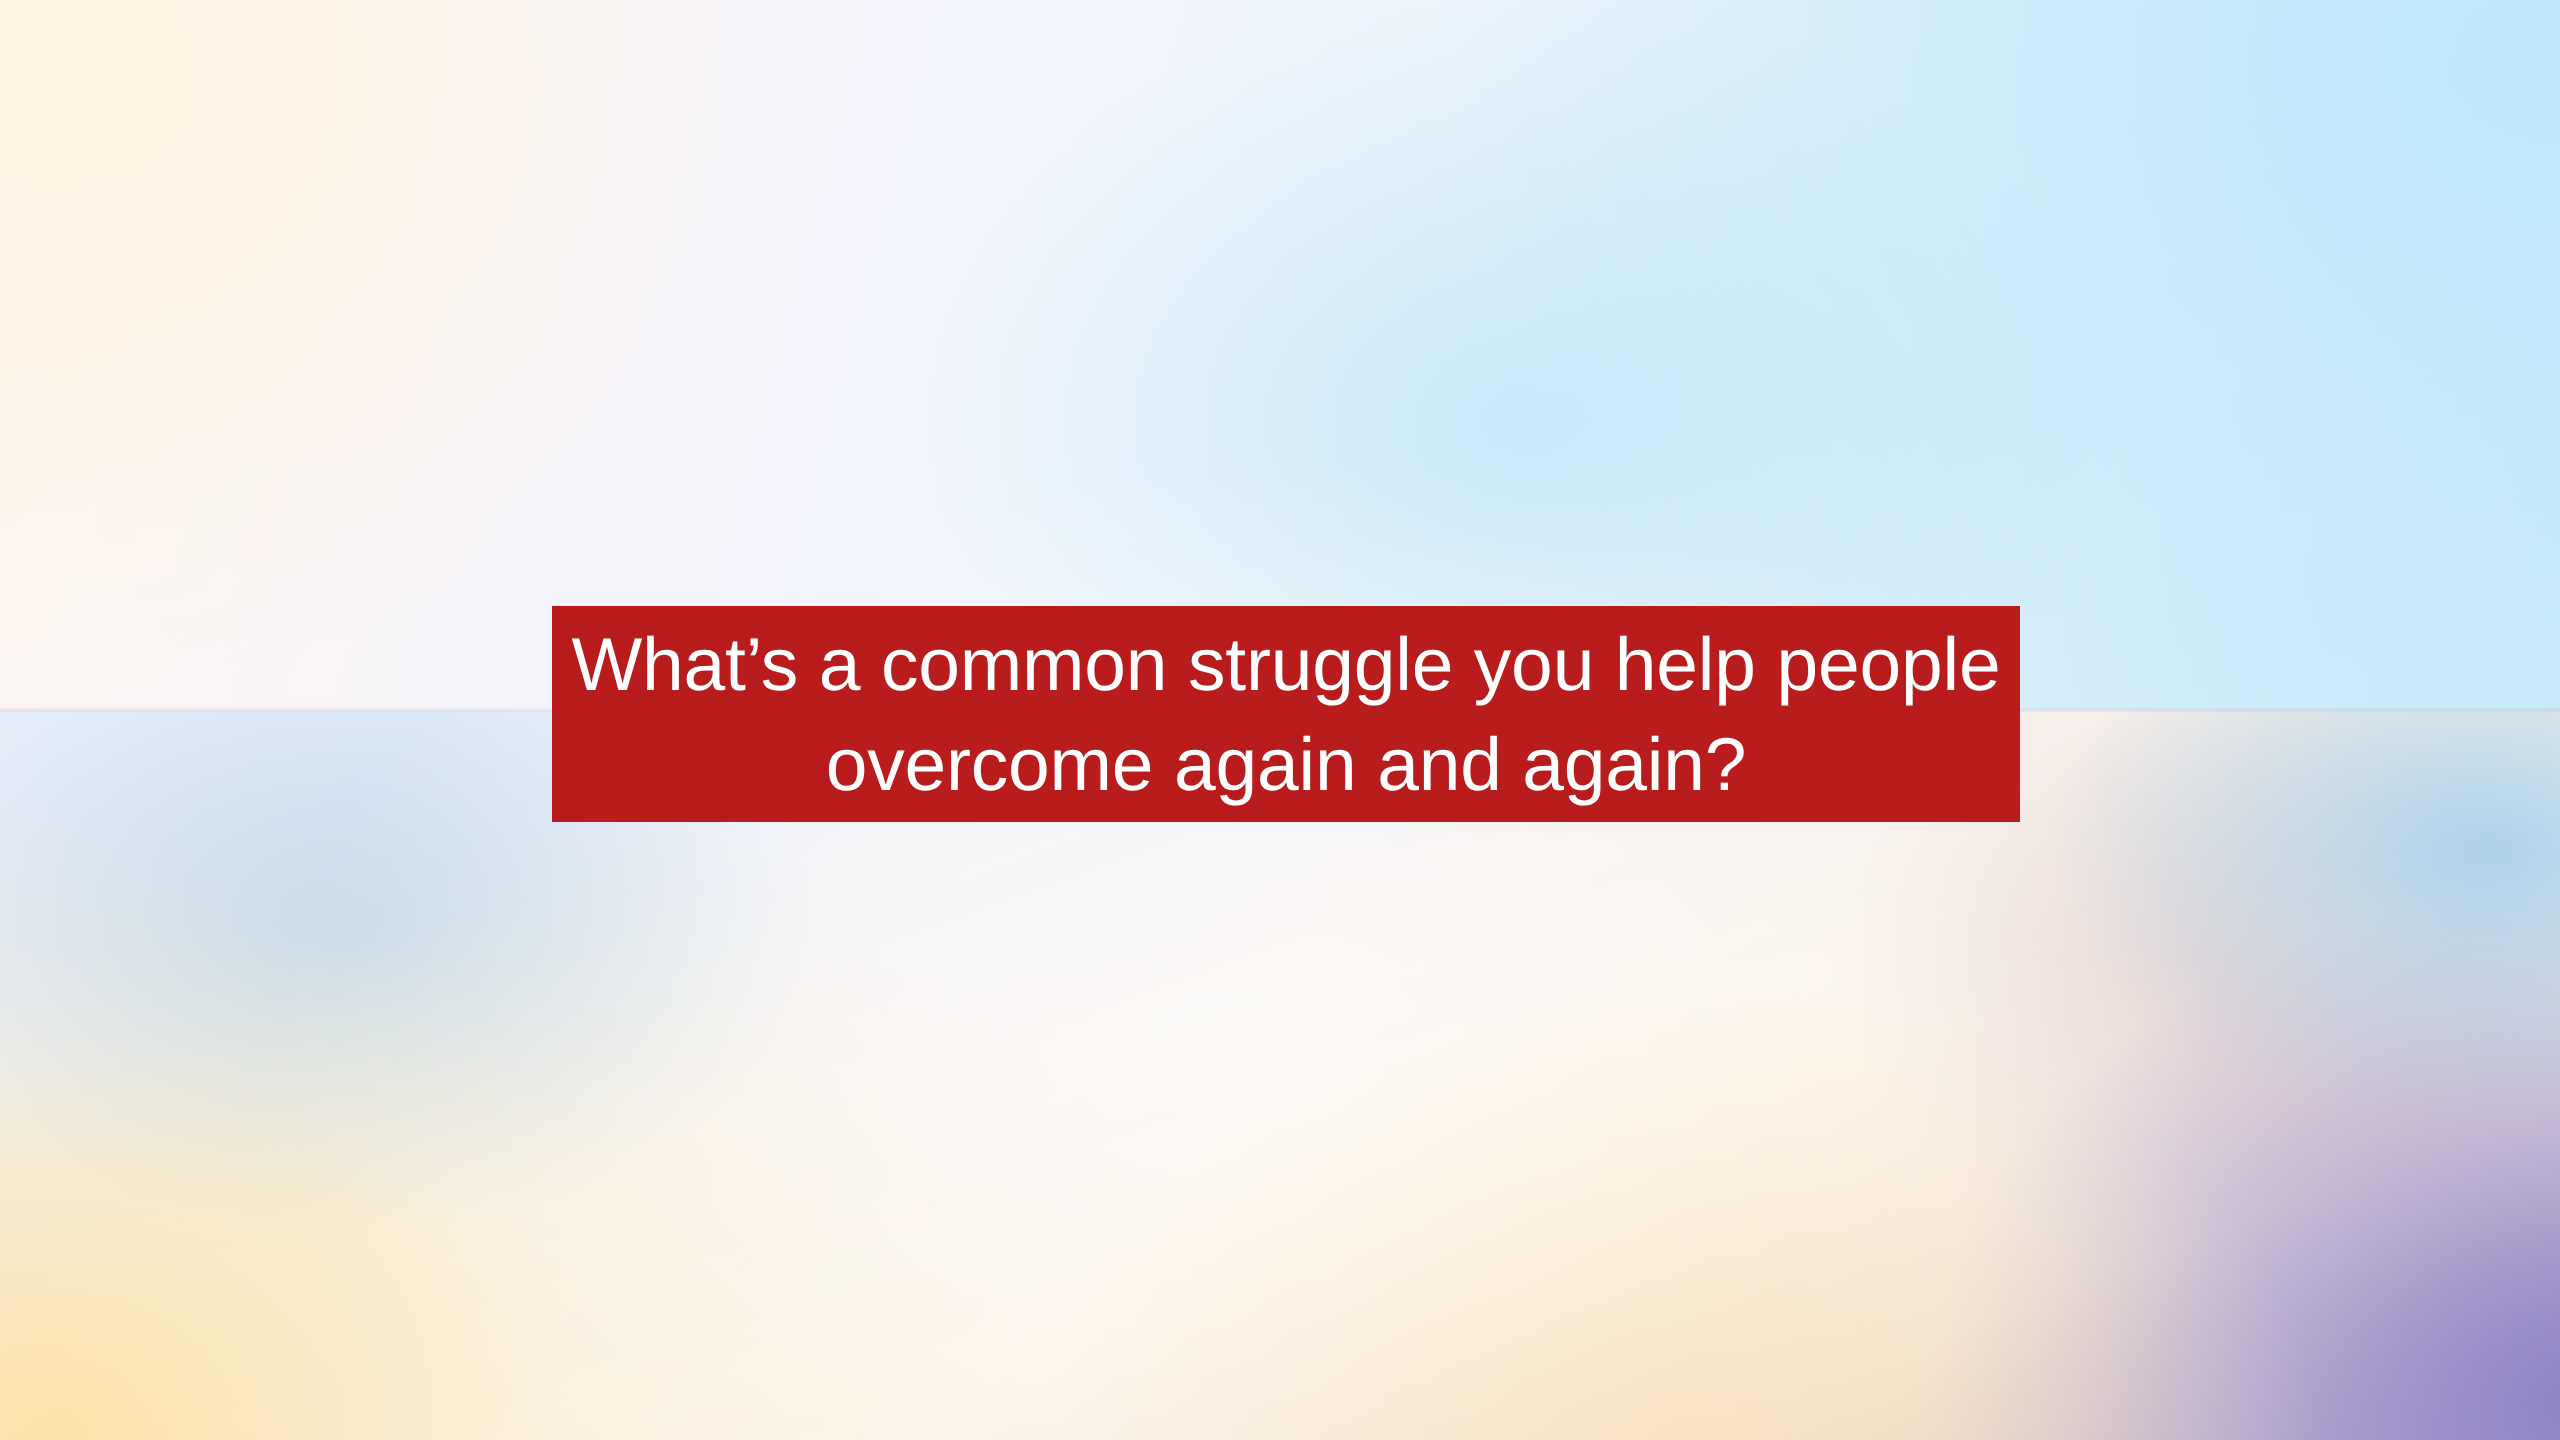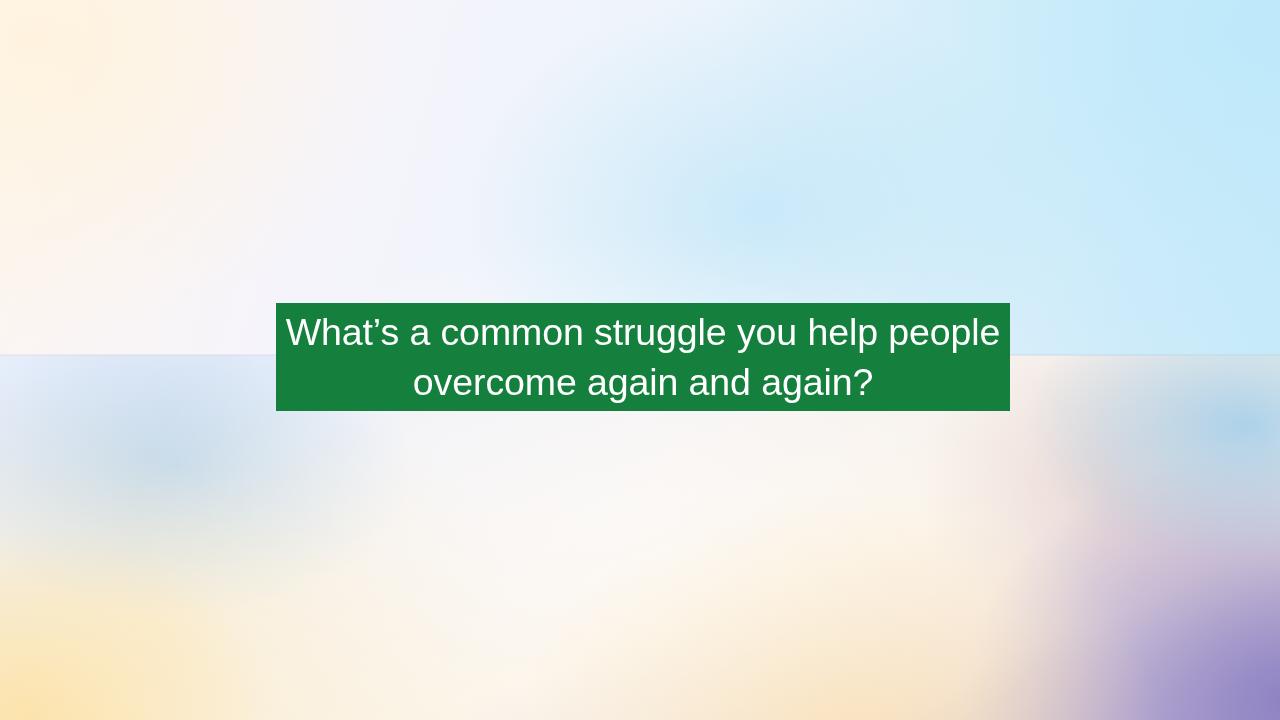--- a/index.html
+++ b/index.html
@@ -103,21 +103,21 @@
   }
 
   
 
   #caption-box {
     position: absolute;
     left: 276px;
     top: 303px;
     width: 734px;
     height: 108px;
-    background: #15803d;
+    background: #b91c1c;
     display: flex;
     align-items: center;
     justify-content: center;
     box-sizing: border-box;
     padding: 0 6px;
   }
 
   #caption-text {
     color: #ffffff;
     font-family: "Liberation Sans", sans-serif;

